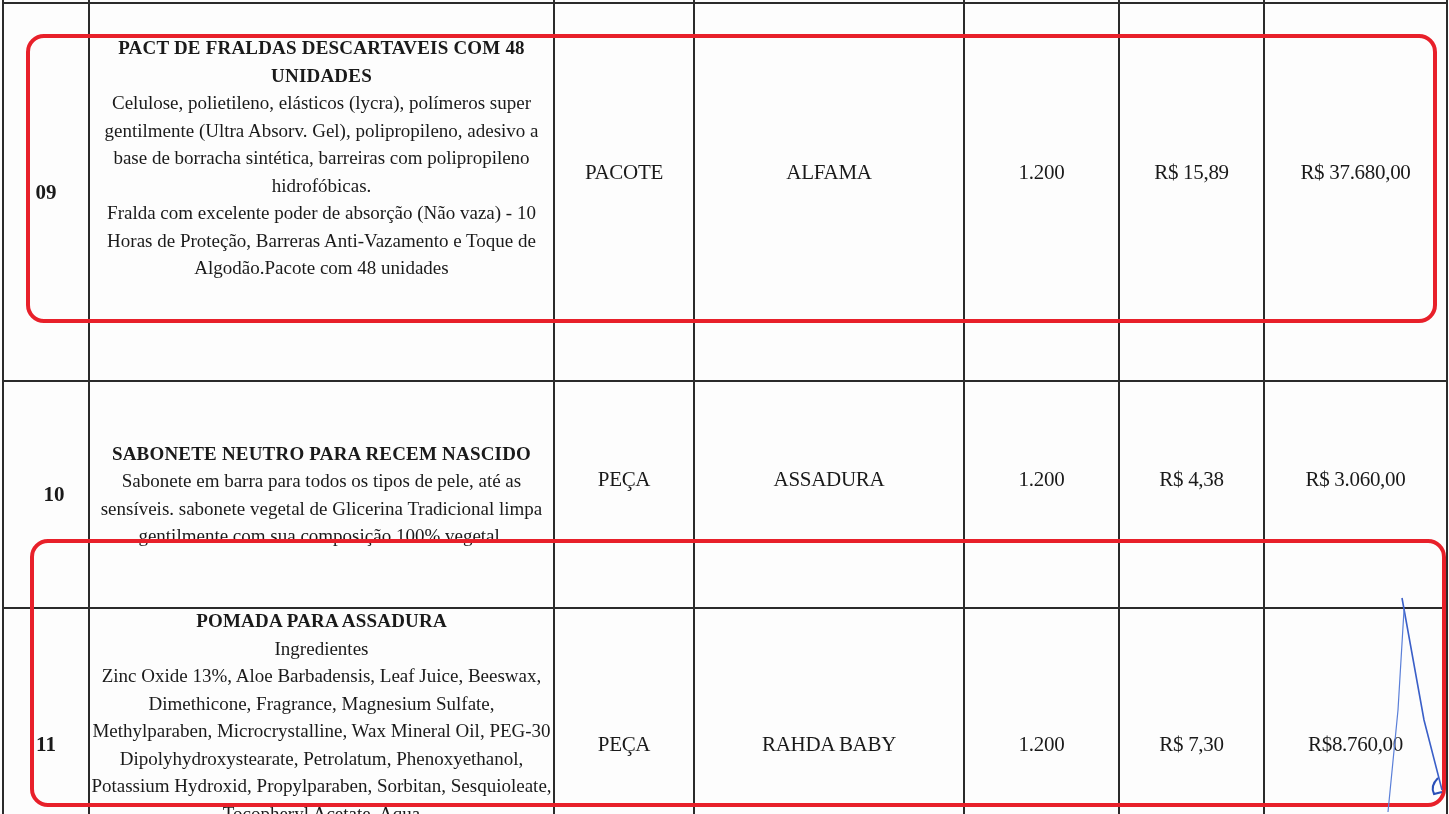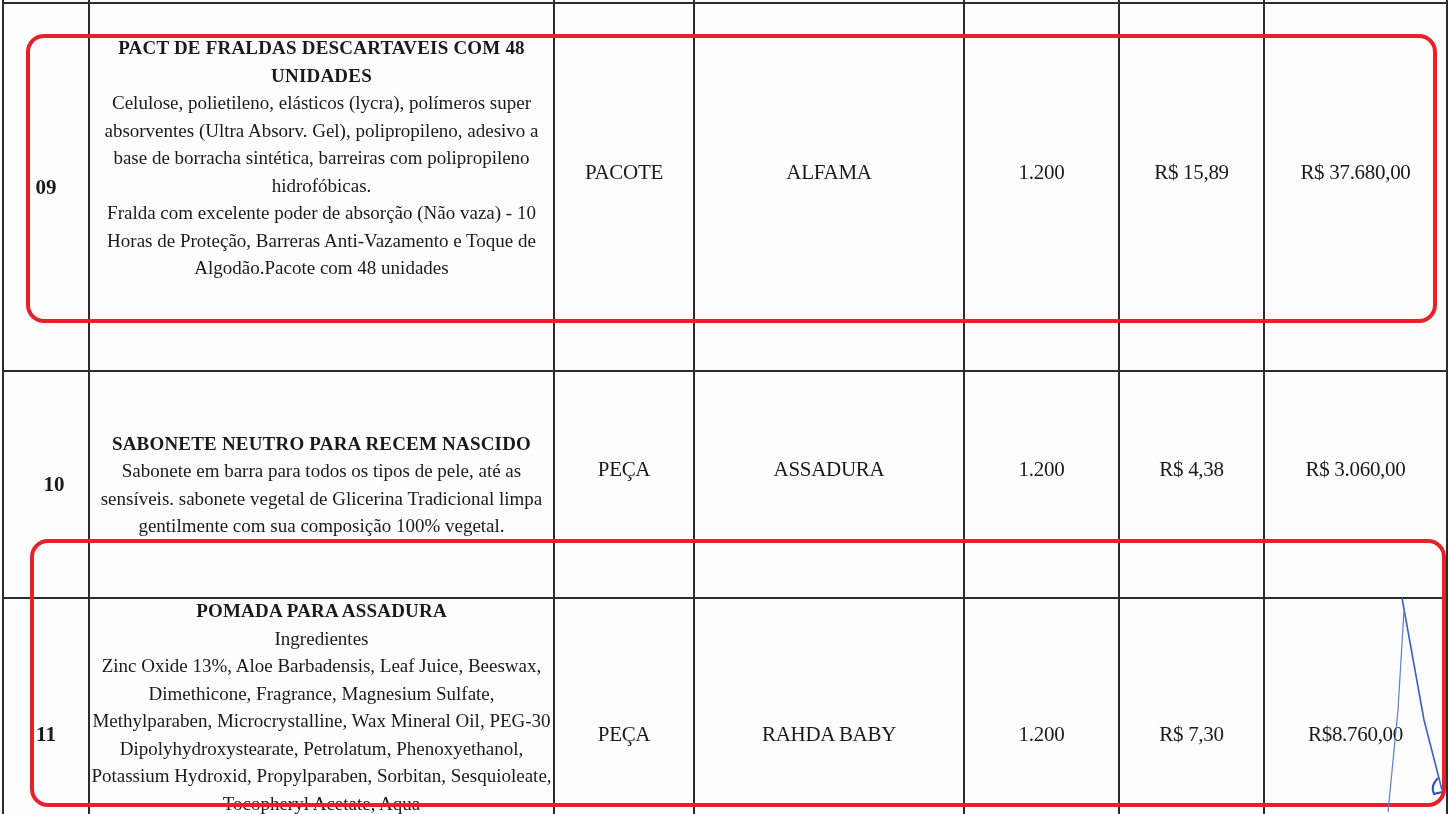--- a/index.html
+++ b/index.html
@@ -68,21 +68,21 @@
       letter-spacing: 0.2px;
     }
     .desc .body { display: block; }
     .desc.top-clip { vertical-align: top; }
     .desc-inner-09 { margin-top: 30px; }
     .desc-inner-11 { margin-top: -2px; }
     .cell-val {
       font-size: 21px;
       letter-spacing: -0.3px;
     }
-    .cell-val.shift-09 { padding-bottom: 30px; }
+    .cell-val.shift-09 { padding-bottom: 40px; }
     .cell-val.shift-10 { padding-bottom: 30px; }
     .cell-val.shift-11 { padding-top: 0px; }
 
     .highlight {
       position: absolute;
       border: 4px solid #e8202a;
       border-radius: 18px;
       pointer-events: none;
       box-sizing: border-box;
     }
@@ -122,21 +122,21 @@
         <td></td>
         <td></td>
         <td></td>
       </tr>
 
       <tr class="row-09">
         <td class="num">09</td>
         <td class="desc top-clip">
           <div class="desc-inner-09">
             <span class="title">PACT DE FRALDAS DESCARTAVEIS COM 48 UNIDADES</span>
-            <span class="body">Celulose, polietileno, elásticos (lycra), polímeros super absorventes (Ultra Absorv. Gel), polipropileno, adesivo a base de borracha sintética, barreiras com polipropileno hidrofóbicas.</span>
+            <span class="body">Celulose, polietileno, elásticos (lycra), polímeros super gentilmente (Ultra Absorv. Gel), polipropileno, adesivo a base de borracha sintética, barreiras com polipropileno hidrofóbicas.</span>
             <span class="body">Fralda com excelente poder de absorção (Não vaza) - 10 Horas de Proteção, Barreras Anti-Vazamento e Toque de Algodão.Pacote com 48 unidades</span>
           </div>
         </td>
         <td class="cell-val shift-09">PACOTE</td>
         <td class="cell-val shift-09">ALFAMA</td>
         <td class="cell-val shift-09">1.200</td>
         <td class="cell-val shift-09">R$ 15,89</td>
         <td class="cell-val shift-09">R$ 37.680,00</td>
       </tr>
 

